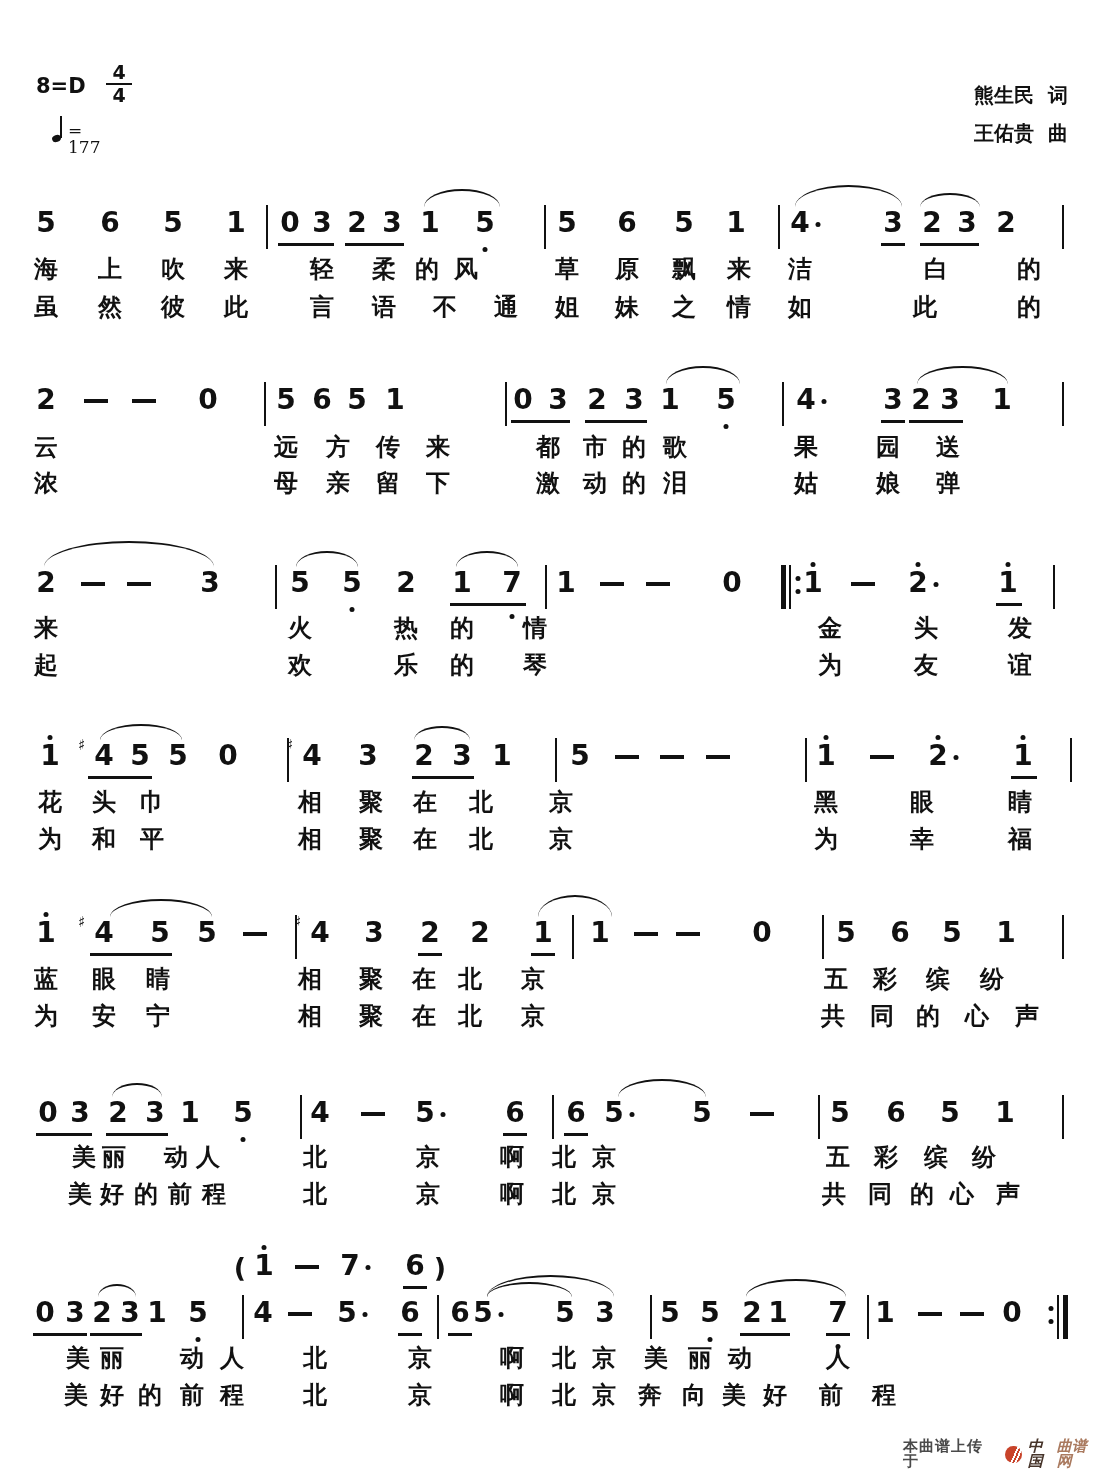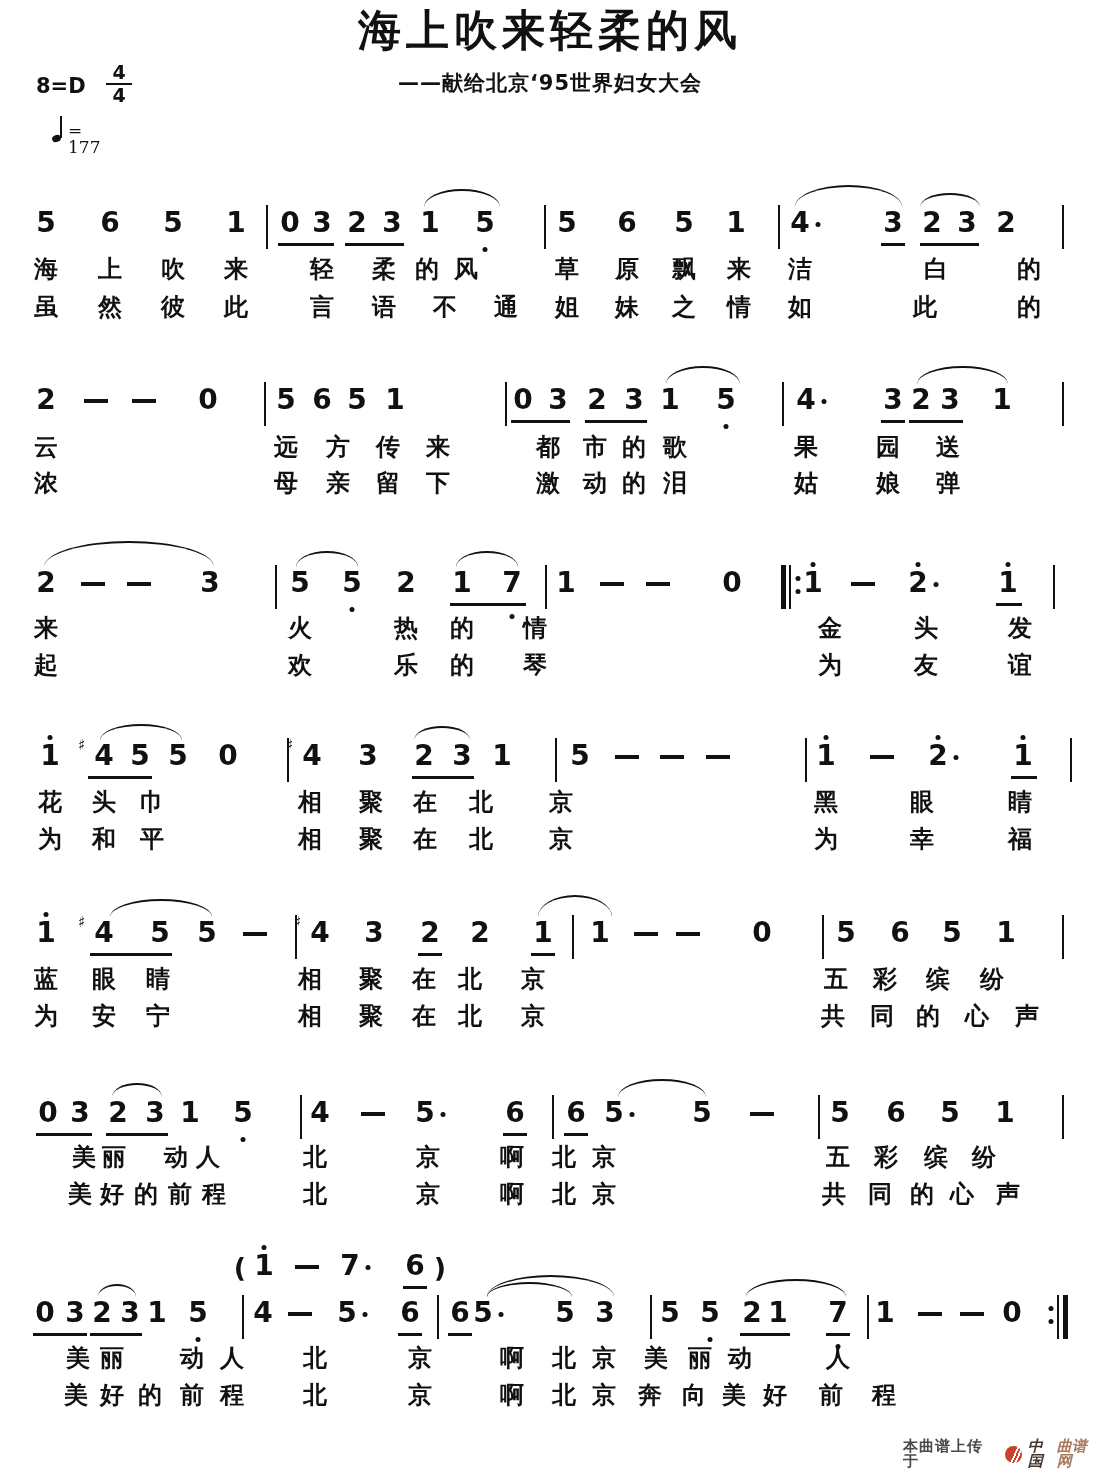--- a/index.html
+++ b/index.html
@@ -44,37 +44,43 @@
            linear-gradient(115deg,transparent 68%,#fff 68%,#fff 76%,transparent 76%),
            var(--logo,#c8432a);}
   .footer .s1{color:#46342a;font-style:italic;}
   .footer .s2{color:#aa7a5f;font-style:italic;}
 </style>
 </head>
 <body>
 
 <div class="page">
 
-  <div class="title">海上吹来轻柔的风</div>
-  <div class="subtitle">——献给北京‘95世界妇女大会</div>
 
   <div class="keysig">8=D</div>
   <div class="timesig">
     <span class="tnum">4</span>
     <span class="tnum">4</span>
   </div>
 
   <div class="tempo">
     <span class="qnote">
       <span class="stem"></span>
       <span class="head"></span>
     </span>
     <span class="eq">= 177</span>
   </div>
 
+  <div class="credits">
+    <div>
+      <span>熊生民</span><span class="role">词</span>
+    </div>
+    <div>
+      <span>王佑贵</span><span class="role">曲</span>
+    </div>
+  </div>
 
   <div id="score">
       <div class="note" style="left: 46px; top: 209px;">5</div>
       <div class="note" style="left: 110px; top: 209px;">6</div>
       <div class="note" style="left: 173px; top: 209px;">5</div>
       <div class="note" style="left: 236px; top: 209px;">1</div>
       <div class="note" style="left: 290px; top: 209px;">0</div>
       <div class="note" style="left: 322px; top: 209px;">3</div>
       <div class="note" style="left: 357px; top: 209px;">2</div>
       <div class="note" style="left: 392px; top: 209px;">3</div>

